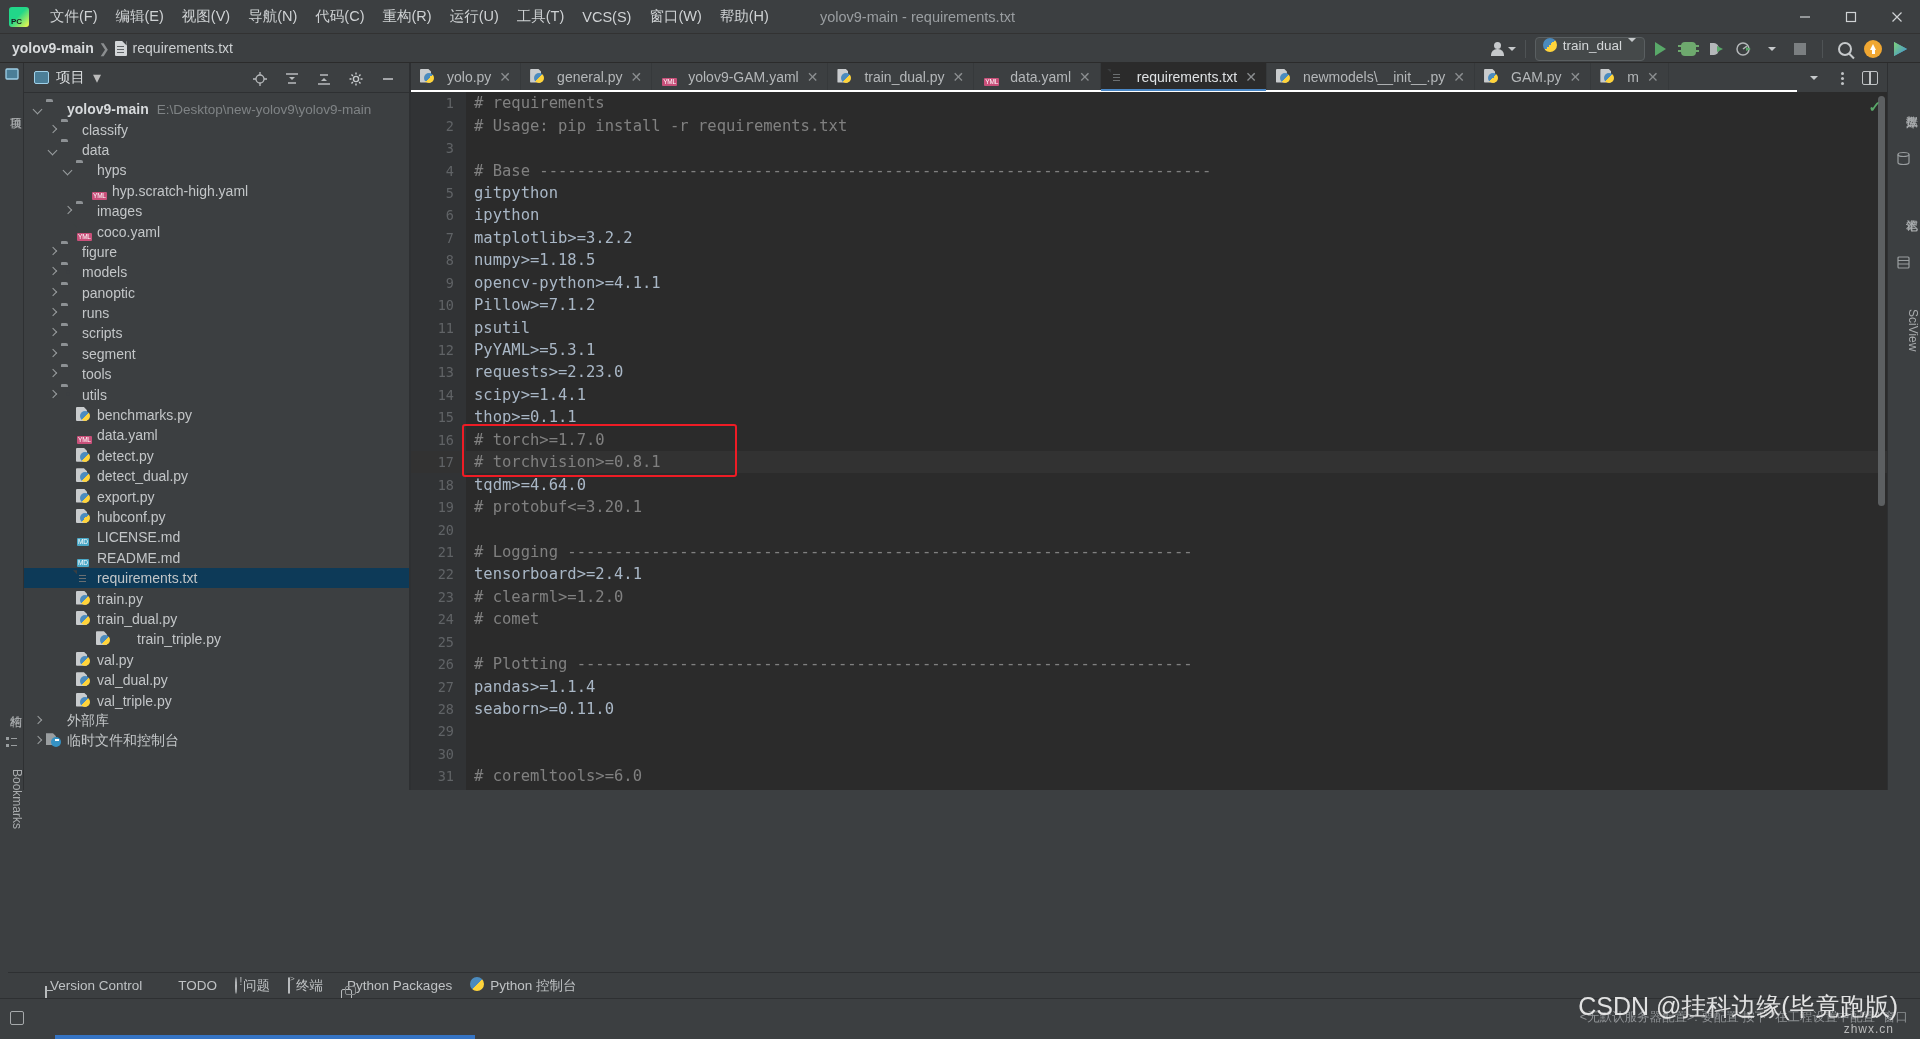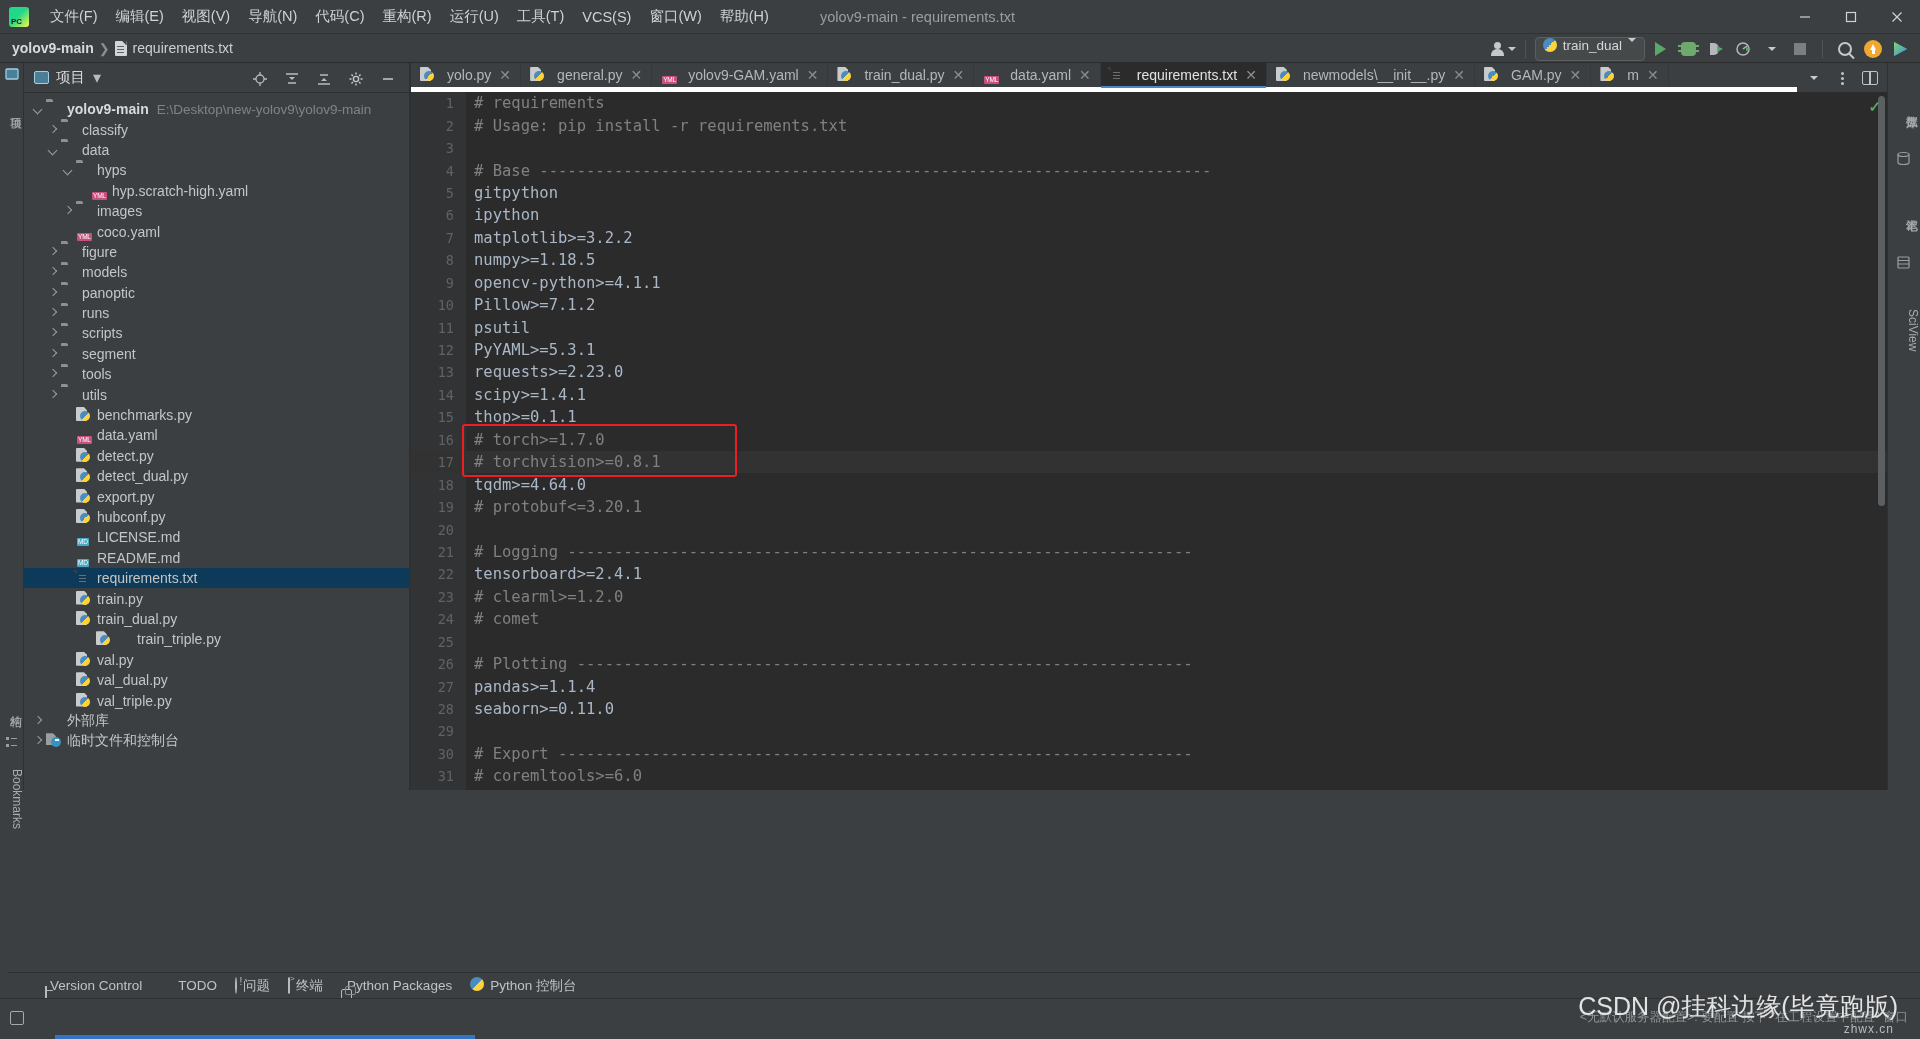--- a/index.html
+++ b/index.html
@@ -231,21 +231,21 @@
     position:absolute; left:409px; top:63px; width:2px; height:727px; background:#2e3032;
   }
 
   
   .editor-wrap {
     position: absolute; left: 411px; top: 63px; right: 33px; height: 727px;
     background: #2b2b2b;
   }
   .tabbar {
     height: 29px; background: #3c3f41; display:flex; align-items:stretch;
-    position: relative; border-bottom: 5px solid #ffffff;
+    position: relative; border-bottom: 2px solid #ffffff;
   }
   .tab {
     display:flex; align-items:center; gap:6px; padding: 0 9px;
     font-size: 14px; color:#b4b7b9; white-space:nowrap; position:relative;
     border-right: 1px solid #36393b;
   }
   .tab.active { background:#2b2b2b; color:#dfe2e4; }
   .tab.active:after {
     content:""; position:absolute; left:0; right:0; bottom:-1px; height:2.5px;
     background:#4a88c7;
@@ -862,21 +862,20 @@
           <div class="cl">
             <span class="num">28</span>
             <span class="txt pkg">seaborn&gt;=0.11.0</span>
           </div>
           <div class="cl">
             <span class="num">29</span>
             <span class="txt pkg"></span>
           </div>
           <div class="cl">
             <span class="num">30</span>
-            <span class="txt cmt"># Export --------------------------------------------------------------------</span>
           </div>
           <div class="cl">
             <span class="num">31</span>
             <span class="txt cmt"># coremltools&gt;=6.0</span>
           </div>
           <div class="cl">
             <span class="txt cmt"># onnx&gt;=1.9.0</span>
           </div>
         </div>
       <div class="redbox" id="redbox" style="left: 51px; top: 331.75px; width: 275px; height: 52.9px; border-color: rgb(238, 28, 37);"></div>

